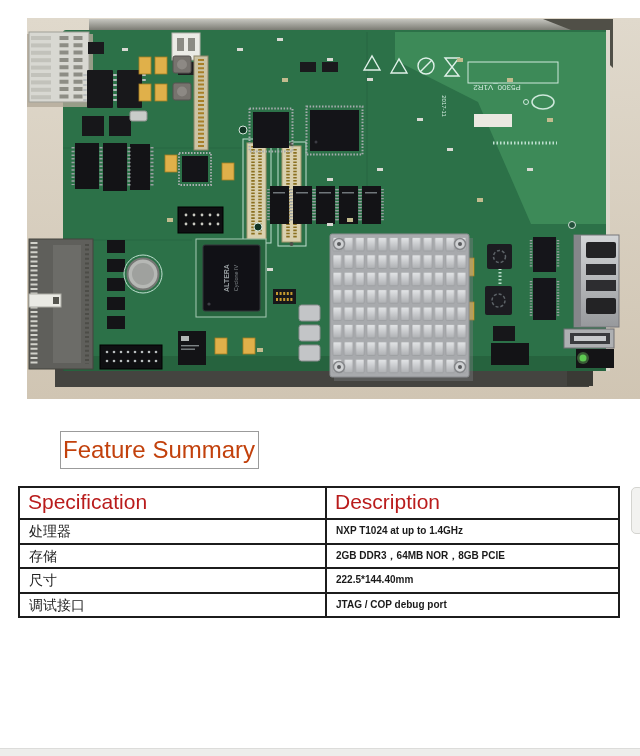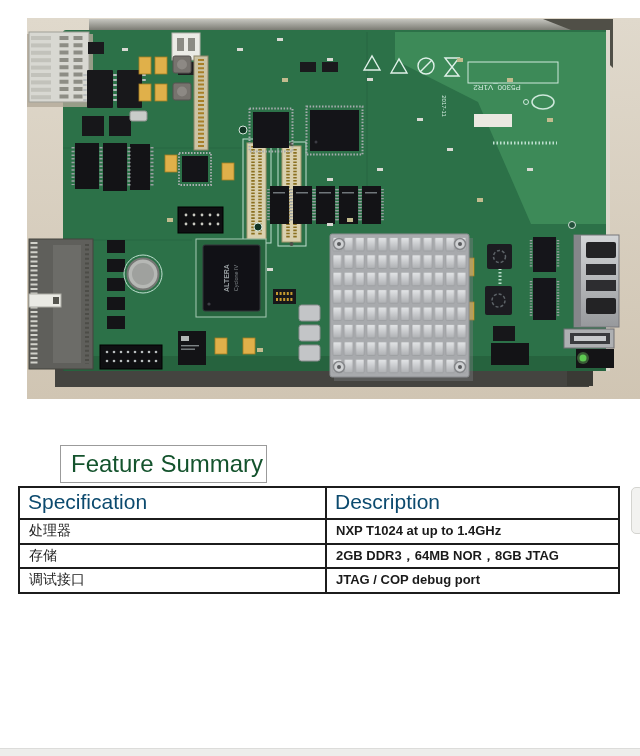--- a/index.html
+++ b/index.html
@@ -5,41 +5,41 @@
   html,body{margin:0;padding:0;}
   body{
     width:640px;height:756px;position:relative;overflow:hidden;
     background:#ffffff;
     font-family:"Liberation Sans", sans-serif;
     color:#1a1a1a;
   }
   .photo-wrap{position:absolute;left:27px;top:18px;width:613px;height:381px;}
   .photo-wrap svg{display:block;}
   .feature-box{
-    position:absolute;left:60px;top:445px;width:195px;height:36px;
+    position:absolute;left:60px;top:431px;width:195px;height:36px;
     border:1px solid #9b9b9b;background:#fff;
-    display:flex;align-items:center;padding-left:10px;
-    font-size:24px;letter-spacing:0;color:#14532d;
+    display:flex;align-items:center;padding-left:2px;
+    font-size:24px;letter-spacing:0;color:#c2410c;
   }
   table.spec-table{
     position:absolute;left:18px;top:486px;width:600px;
     border-collapse:collapse;table-layout:fixed;background:#fff;
   }
   .spec-table th,.spec-table td{
     border:2px solid #1c1c1c;vertical-align:top;text-align:left;
   }
   .spec-table th{
-    font-size:21px;font-weight:400;padding:2px 6px 3px 8px;height:25px;color:#0c4a6e;
+    font-size:21px;font-weight:400;padding:2px 6px 3px 8px;height:25px;color:#b91c1c;
   }
   .spec-table td.spec-cell{
-    font-family:Liberation Mono, monospace;
+    font-family:Liberation Sans, sans-serif;
     font-size:14px;font-weight:400;padding:3px 8px 2px 9px;line-height:17px;color:#222;
   }
   .spec-table td.desc-cell{
-    font-size:13px;font-weight:700;padding:2px 8px 2px 9px;color:#1a1a1a;
+    font-size:10px;font-weight:700;padding:2px 8px 2px 9px;color:#1a1a1a;
   }
   .desc-line{line-height:18.5px;white-space:nowrap;}
   .scroll-thumb{
     position:absolute;right:-4px;top:487px;width:11px;height:45px;
     background:#f2f2f0;border:1px solid #d4d4d0;border-radius:5px;
   }
   .bottom-strip{
     position:absolute;left:0;top:748px;width:640px;height:8px;
     background:#ededeb;border-top:1px solid #dcdcda;
   }
@@ -434,21 +434,27 @@
   <tbody>
       <tr>
         <td class="spec-cell">处理器</td>
         <td class="desc-cell">
           <div class="desc-line">NXP T1024 at up to 1.4GHz</div>
         </td>
       </tr>
       <tr>
         <td class="spec-cell">存储</td>
         <td class="desc-cell">
-          <div class="desc-line">2GB DDR3，64MB NOR，8GB JTAG</div>
+          <div class="desc-line">2GB DDR3，64MB NOR，8GB PCIE</div>
+        </td>
+      </tr>
+      <tr>
+        <td class="spec-cell">尺寸</td>
+        <td class="desc-cell">
+          <div class="desc-line">222.5*144.40mm</div>
         </td>
       </tr>
       <tr>
         <td class="spec-cell">调试接口</td>
         <td class="desc-cell">
           <div class="desc-line">JTAG / COP debug port</div>
         </td>
       </tr>
     </tbody>
 </table>

